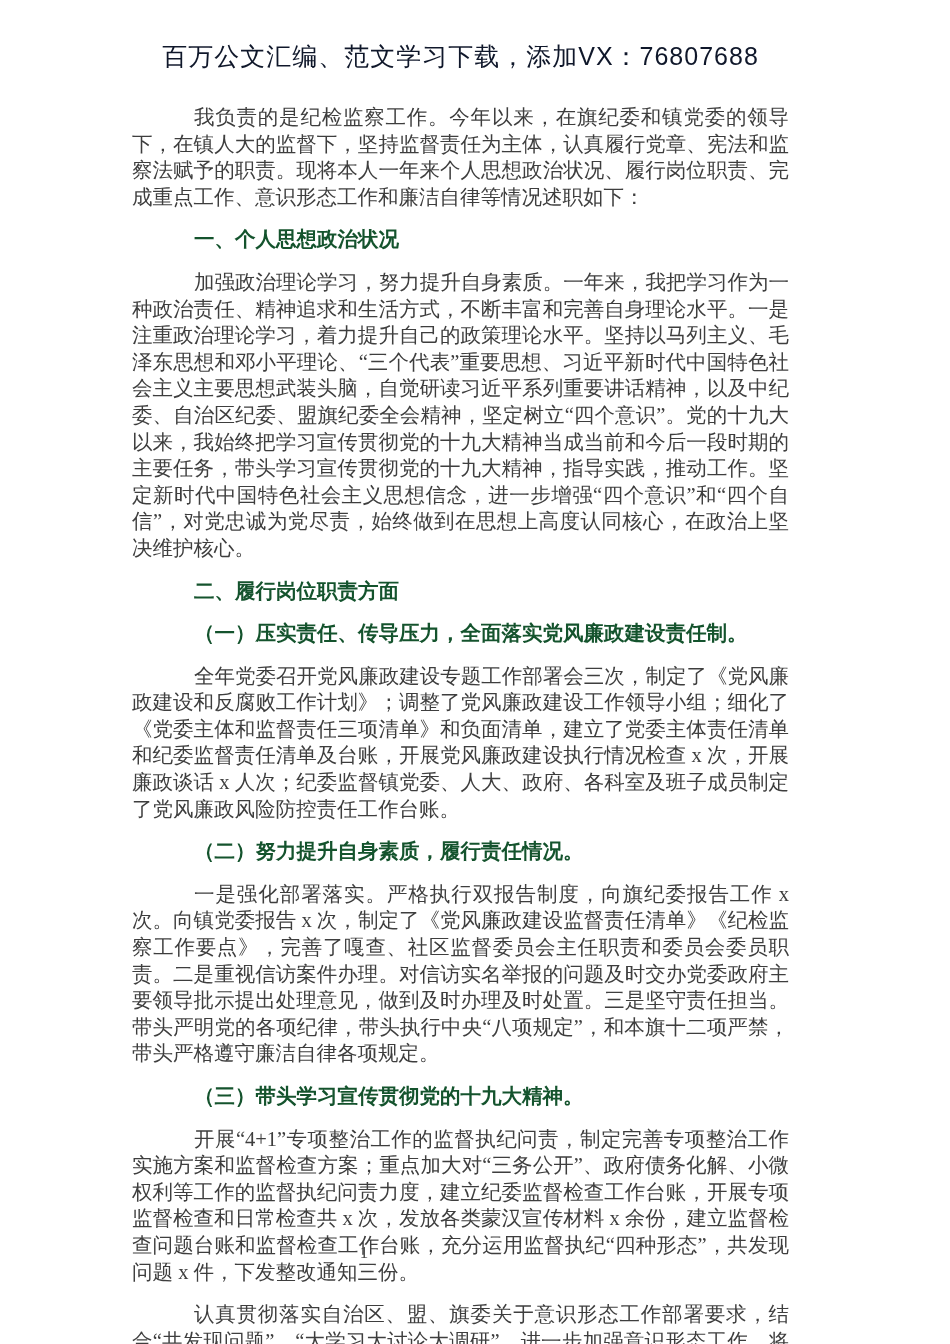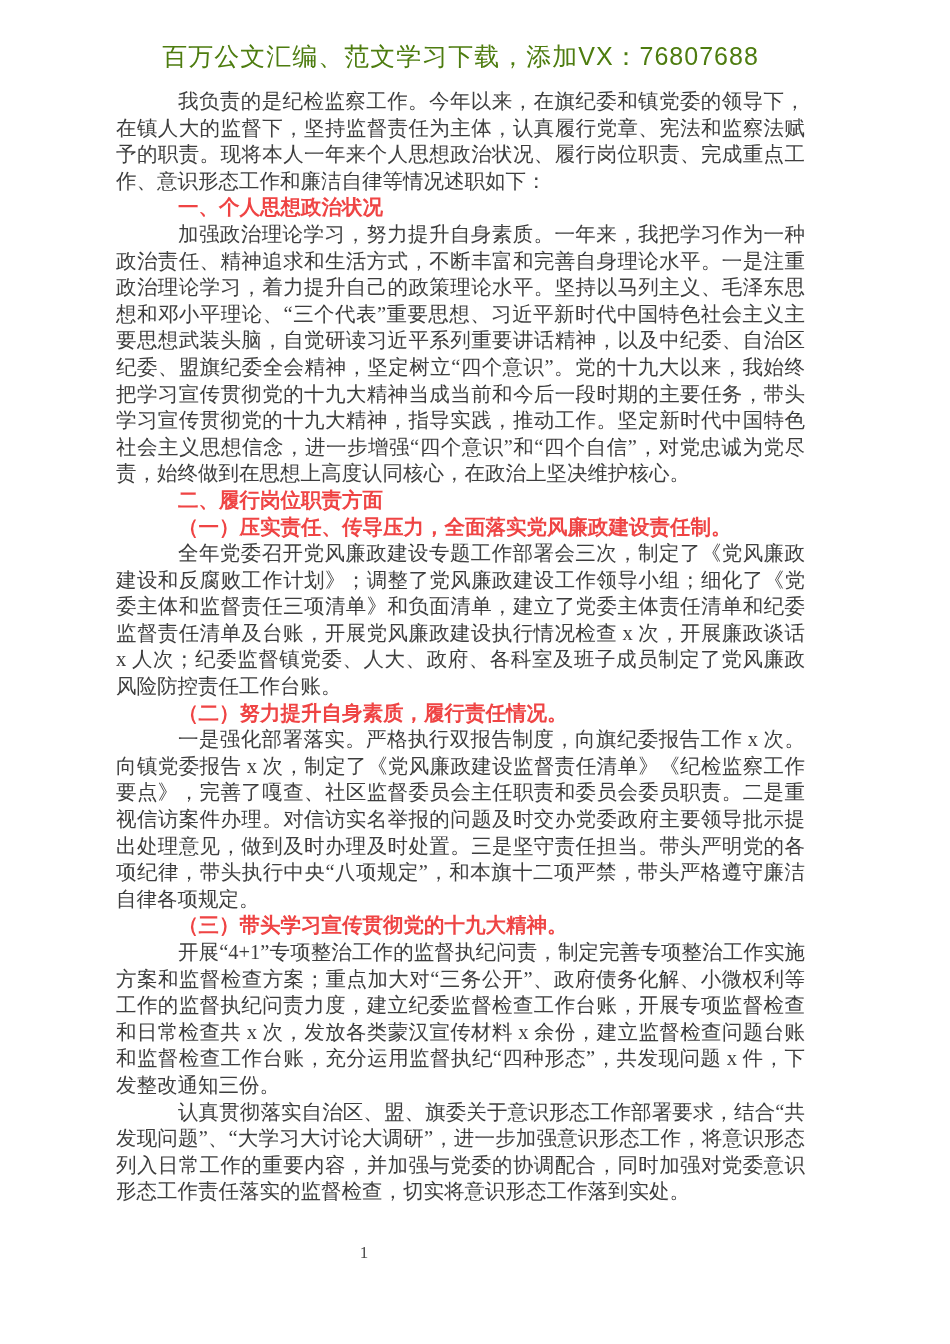--- a/index.html
+++ b/index.html
@@ -36,46 +36,46 @@
     top: 88px;
     left: 116px;
     width: 689px;
     color: #3e3e3e;
     font-size: 20.5px;
     line-height: 26.6px;
     text-align: justify;
   }
   .doc-body .p,
   .doc-body .h {
-    margin: 0;
+    margin: 16px;
     text-indent: 62px;
   }
   .doc-body .h {
     font-family: "Liberation Sans", sans-serif;
     font-weight: bold;
-    color: #ef4444;
+    color: #14532d;
     text-align: left;
   }
   .page-number {
     position: absolute;
     top: 1243px;
     left: 344px;
     width: 40px;
     text-align: center;
     font-size: 17px;
     color: #4a4a4a;
     font-family: "Liberation Serif", serif;
   }
 </style>
 </head>
 <body>
 
 <div class="page">
 
-  <div class="promo-banner" style="color: #4d7c0f;">百万公文汇编、范文学习下载，添加VX：76807688</div>
+  <div class="promo-banner" style="color: #0f172a;">百万公文汇编、范文学习下载，添加VX：76807688</div>
 
   <div class="doc-body">
     <p class="p">我负责的是纪检监察工作。今年以来，在旗纪委和镇党委的领导下，在镇人大的监督下，坚持监督责任为主体，认真履行党章、宪法和监察法赋予的职责。现将本人一年来个人思想政治状况、履行岗位职责、完成重点工作、意识形态工作和廉洁自律等情况述职如下：</p>
     <p class="h">一、个人思想政治状况</p>
     <p class="p">加强政治理论学习，努力提升自身素质。一年来，我把学习作为一种政治责任、精神追求和生活方式，不断丰富和完善自身理论水平。一是注重政治理论学习，着力提升自己的政策理论水平。坚持以马列主义、毛泽东思想和邓小平理论、“三个代表”重要思想、习近平新时代中国特色社会主义主要思想武装头脑，自觉研读习近平系列重要讲话精神，以及中纪委、自治区纪委、盟旗纪委全会精神，坚定树立“四个意识”。党的十九大以来，我始终把学习宣传贯彻党的十九大精神当成当前和今后一段时期的主要任务，带头学习宣传贯彻党的十九大精神，指导实践，推动工作。坚定新时代中国特色社会主义思想信念，进一步增强“四个意识”和“四个自信”，对党忠诚为党尽责，始终做到在思想上高度认同核心，在政治上坚决维护核心。</p>
     <p class="h">二、履行岗位职责方面</p>
     <p class="h">（一）压实责任、传导压力，全面落实党风廉政建设责任制。</p>
     <p class="p">全年党委召开党风廉政建设专题工作部署会三次，制定了《党风廉政建设和反腐败工作计划》；调整了党风廉政建设工作领导小组；细化了《党委主体和监督责任三项清单》和负面清单，建立了党委主体责任清单和纪委监督责任清单及台账，开展党风廉政建设执行情况检查 x 次，开展廉政谈话 x 人次；纪委监督镇党委、人大、政府、各科室及班子成员制定了党风廉政风险防控责任工作台账。</p>
     <p class="h">（二）努力提升自身素质，履行责任情况。</p>
     <p class="p">一是强化部署落实。严格执行双报告制度，向旗纪委报告工作 x 次。向镇党委报告 x 次，制定了《党风廉政建设监督责任清单》《纪检监察工作要点》，完善了嘎查、社区监督委员会主任职责和委员会委员职责。二是重视信访案件办理。对信访实名举报的问题及时交办党委政府主要领导批示提出处理意见，做到及时办理及时处置。三是坚守责任担当。带头严明党的各项纪律，带头执行中央“八项规定”，和本旗十二项严禁，带头严格遵守廉洁自律各项规定。</p>

